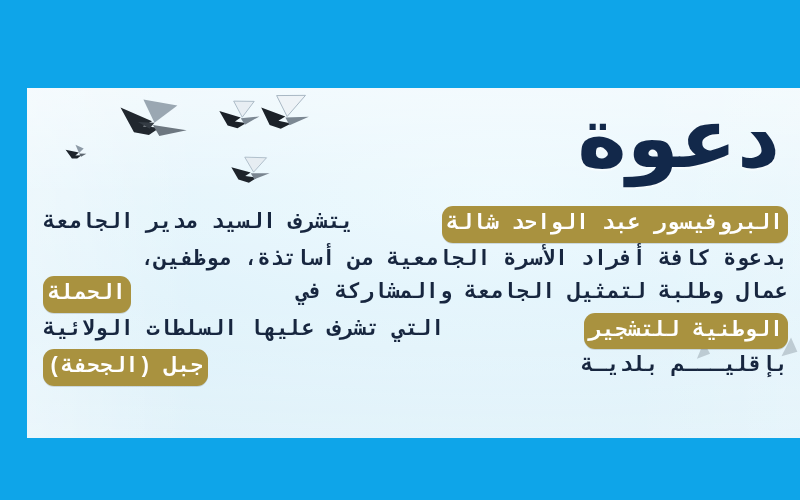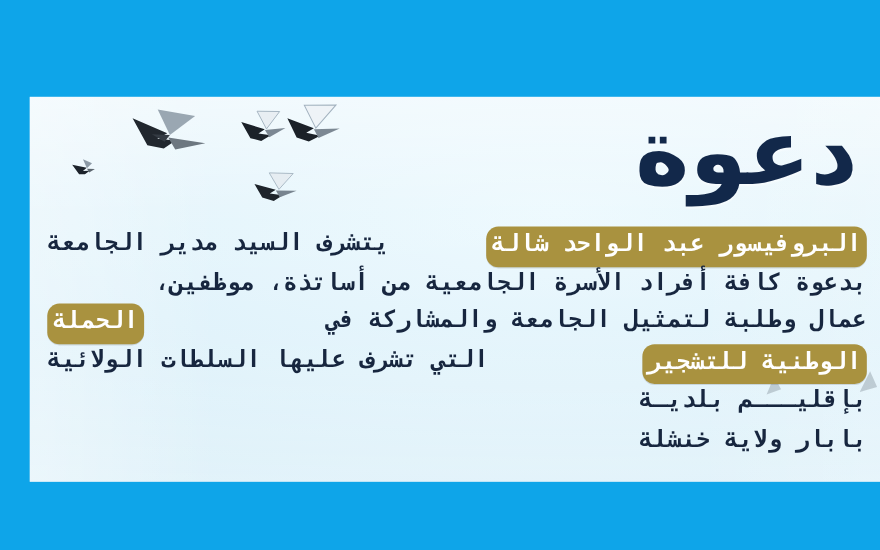--- a/index.html
+++ b/index.html
@@ -203,18 +203,18 @@
         <div class="tline justify" id="line-3">
           <span class="seg">عمال وطلبة لتمثيل الجامعة والمشاركة في</span>
           <span class="seg hl">الحملة</span>
         </div>
         <div class="tline justify" id="line-4">
           <span class="seg hl">الوطنية للتشجير</span>
           <span class="seg">التي تشرف عليها السلطات الولائية</span>
         </div>
         <div class="tline justify" id="line-5">
           <span class="seg">بإقليـــم بلديـة</span>
-        </div>
-        <div class="tline right" id="line-6"><span class="seg">بابار ولاية خنشلة</span></div>
+          <span class="seg hl">جبل  (الجحفة)</span>
+        </div>
       </div>
 
   </div>
 </div>
 
 </body></html>

